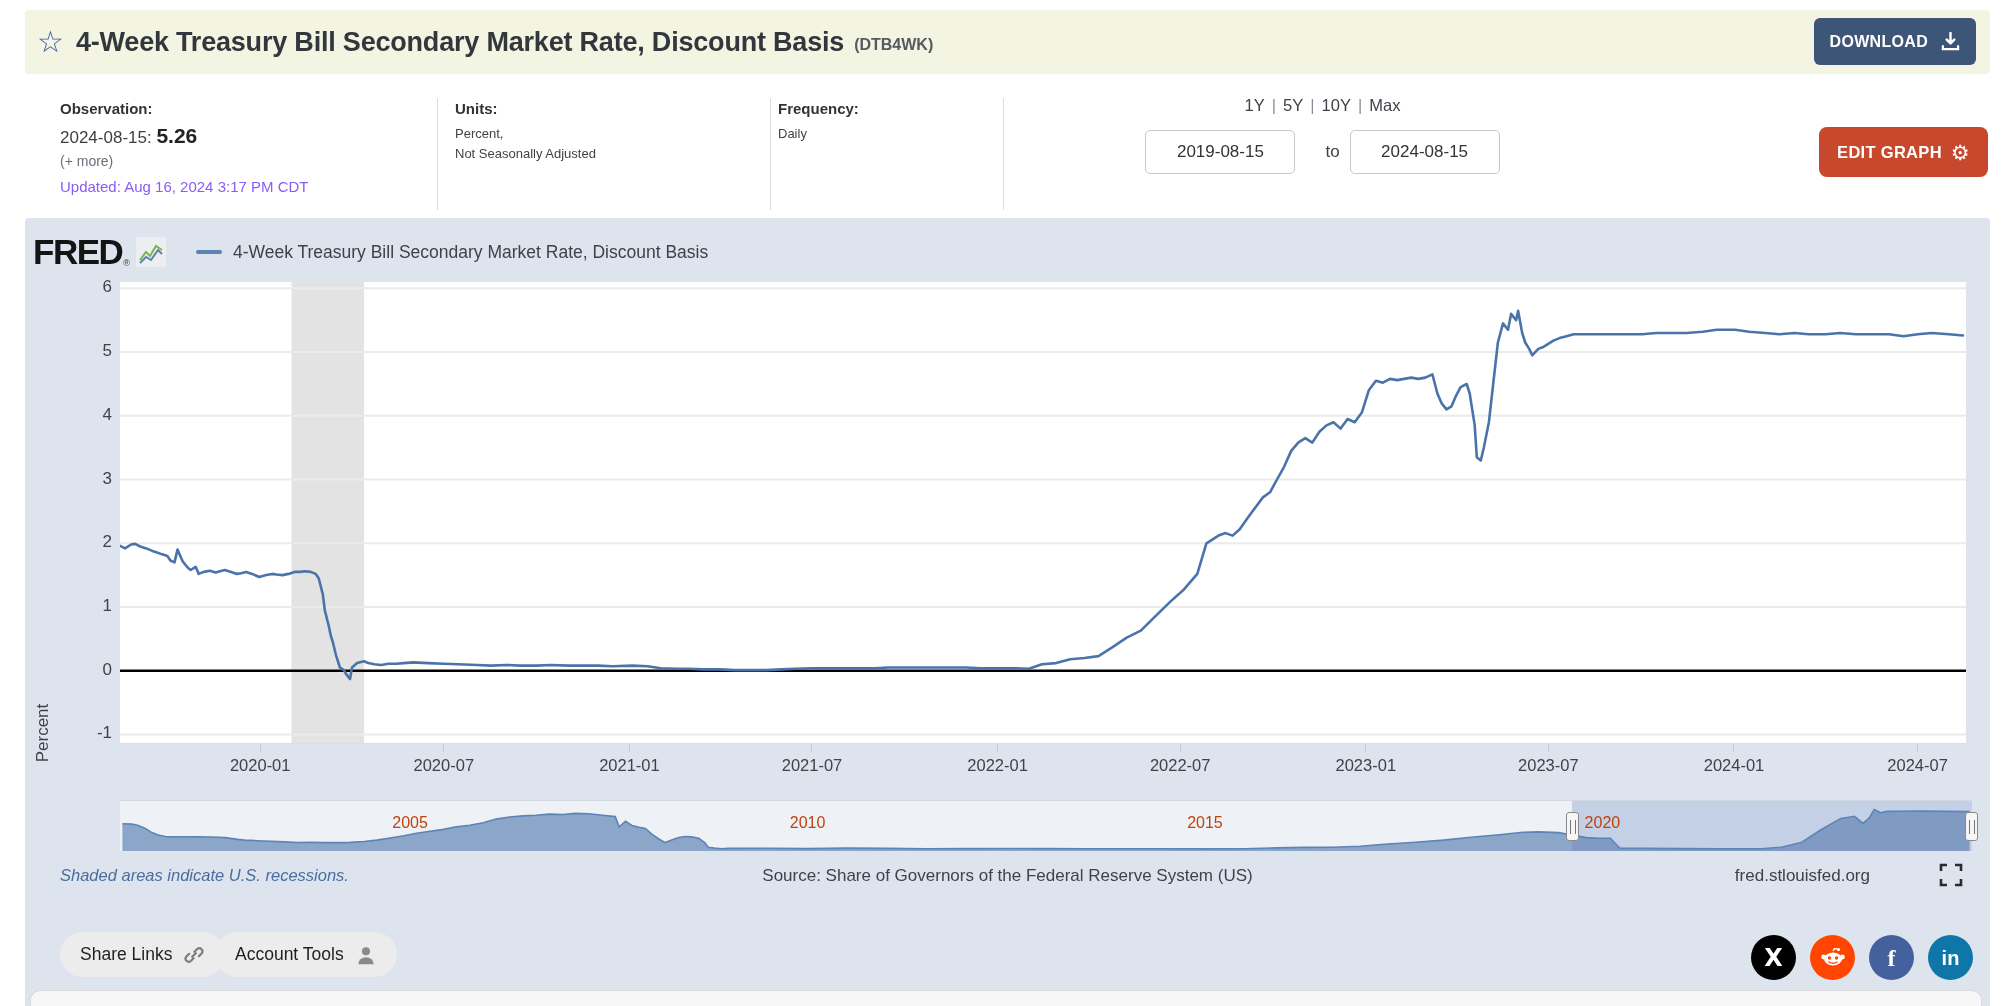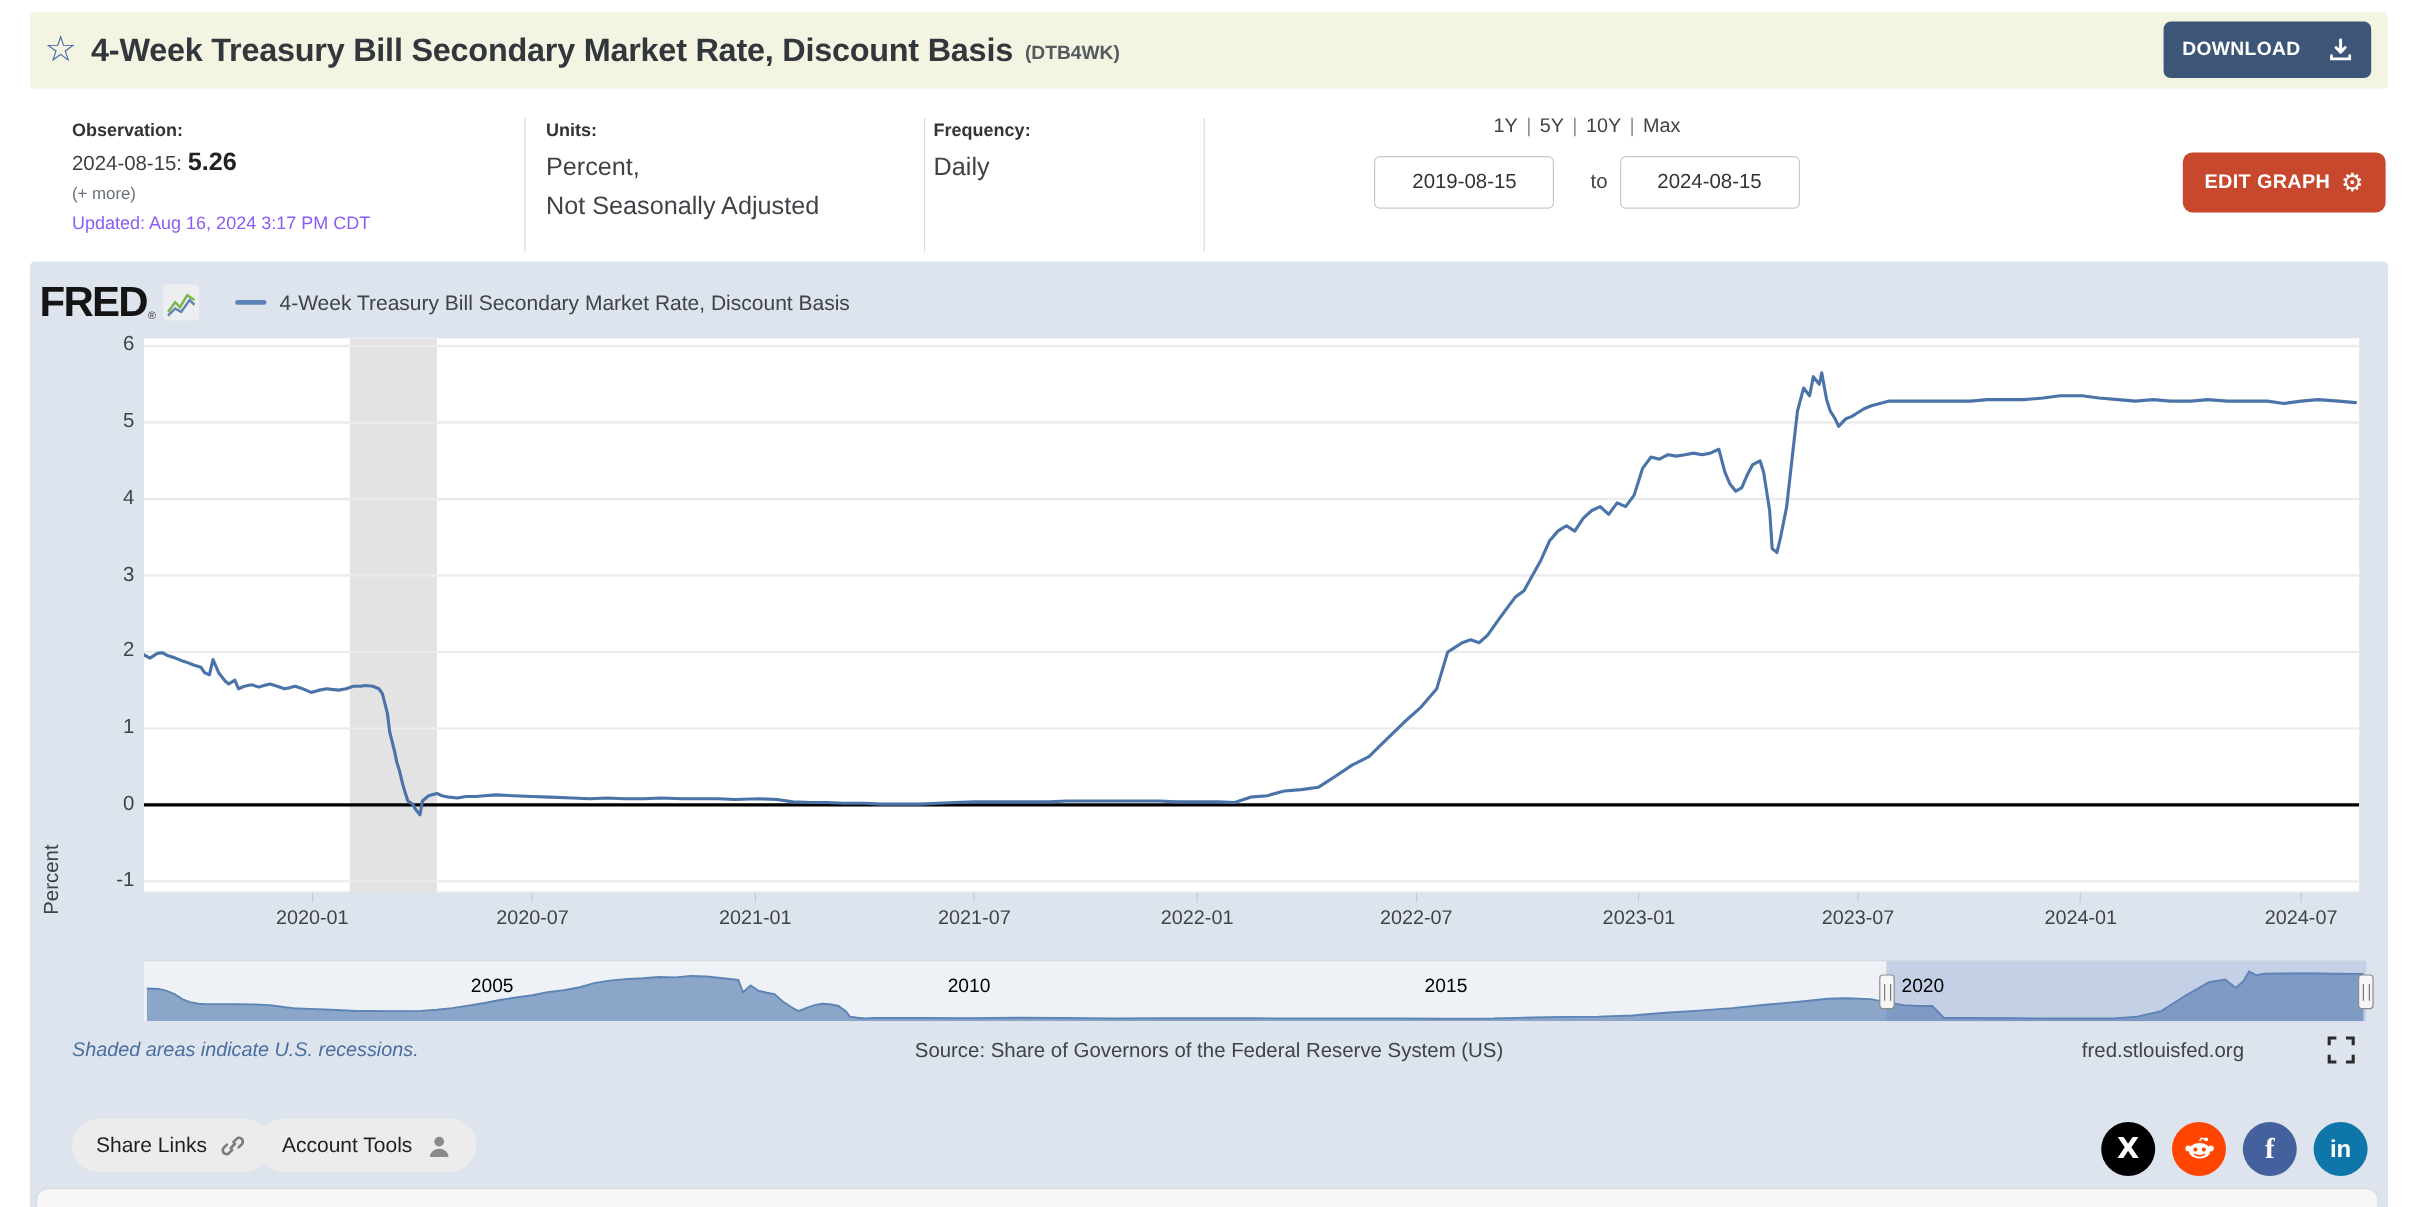--- a/index.html
+++ b/index.html
@@ -7,32 +7,32 @@
         font-family:"Liberation Sans","DejaVu Sans",sans-serif;color:#3f4348;}
 
   
   .title-bar{position:absolute;left:25px;top:10px;width:1965px;height:64px;background:#f3f4e2;
              border-radius:4px;display:flex;align-items:center;padding-left:12px;box-sizing:border-box;}
   .star{font-size:30px;color:#3a5f9e;margin-right:12px;line-height:1;cursor:pointer;}
   .page-title{font-size:27px;font-weight:bold;color:#32373c;letter-spacing:-.2px;}
   .series-id{font-size:16px;color:#555a60;margin-left:10px;margin-top:6px;font-weight:bold;}
   .btn-download{position:absolute;right:14px;top:8px;height:47px;padding:0 16px;background:#3d5577;
                 border:none;border-radius:6px;color:#fff;font-weight:bold;font-size:16px;
-                display:flex;align-items:center;gap:24px;cursor:pointer;font-family:inherit;letter-spacing:.3px;}
+                display:flex;align-items:center;gap:13px;cursor:pointer;font-family:inherit;letter-spacing:.3px;}
 
   
   .info-row{position:absolute;left:25px;top:74px;width:1965px;height:180px;background:#fff;}
   .vdiv{position:absolute;top:24px;height:112px;width:1px;background:#ddd;}
   .icol{position:absolute;top:26px;}
   .ilabel{font-size:15px;font-weight:bold;color:#333;margin-bottom:7px;}
   .obs-line{font-size:17px;color:#3f3f3f;}
   .obs-val{font-size:21px;font-weight:bold;color:#222;}
   .more{font-size:14px;color:#67707a;margin-top:5px;cursor:pointer;}
   .updated{font-size:15px;color:#8b5cf6;margin-top:9px;}
-  .iline{font-size:21px;color:#3f4348;line-height:1.5;}
+  .iline{font-size:13px;color:#3f4348;line-height:1.5;}
   .range-area{position:absolute;left:1005px;top:0;width:585px;text-align:center;}
   .range-links{margin-top:22px;font-size:16.5px;color:#3f4348;}
   .range-links .rl{cursor:pointer;}
   .range-links .sep{color:#8a9099;margin:0 7px;}
   .date-row{margin-top:15px;display:flex;align-items:center;justify-content:center;gap:10px;}
   .date-input{width:150px;height:44px;border:1px solid #c8c8c8;border-radius:5px;background:#fff;
               font-size:17px;color:#333;text-align:center;font-family:inherit;box-sizing:border-box;}
   .to-label{font-size:17px;color:#3f4348;margin-left:20px;}
   .btn-edit{position:absolute;right:2px;top:53px;height:50px;padding:0 18px;background:#c7482c;border:none;
             border-radius:8px;color:#fff;font-weight:bold;font-size:16.5px;display:flex;align-items:center;
@@ -54,21 +54,21 @@
   .plot{position:absolute;left:95px;top:64px;width:1846px;height:462px;background:#fff;}
   .xaxis{position:absolute;left:95px;top:526px;width:1846px;height:42px;}
   .xtickmark{position:absolute;top:0;width:1px;height:8px;background:#c2cbd8;}
   .xticklabel{position:absolute;top:12px;width:90px;margin-left:-45px;text-align:center;font-size:16.5px;color:#3f4348;}
   .slider{position:absolute;left:95px;top:582px;width:1852px;height:50px;background:#eef2f7;border-top:1px solid #d2d9e3;}
   .slider svg{position:absolute;left:0;top:0;}
   .sel-window{position:absolute;top:0;height:50px;background:rgba(99,130,188,.30);cursor:grab;}
   .handle{position:absolute;top:11px;width:13px;height:29px;background:#f6f6f6;border:1px solid #8b8b8b;
           border-radius:3px;box-sizing:border-box;cursor:ew-resize;display:flex;align-items:center;justify-content:center;}
   .handle i{display:block;width:4px;height:14px;border-left:1px solid #777;border-right:1px solid #777;}
-  .yearlabel{position:absolute;top:13px;width:60px;margin-left:-30px;text-align:center;font-size:16px;color:#000000;}
+  .yearlabel{position:absolute;top:13px;width:60px;margin-left:-30px;text-align:center;font-size:16px;color:#c2410c;}
   .graph-footer{position:absolute;left:0;top:640px;width:100%;height:40px;}
   .recession-note{position:absolute;left:35px;top:8px;font-style:italic;font-size:16.5px;color:#4a6da0;}
   .source-note{position:absolute;left:0;right:0;top:8px;text-align:center;font-size:17px;color:#3f4348;}
   .site-note{position:absolute;right:120px;top:8px;font-size:17px;color:#3f4348;}
   .expand-btn{position:absolute;right:26px;top:4px;width:26px;height:26px;cursor:pointer;}
 
   
   .pill{position:absolute;top:932px;height:45px;border-radius:23px;background:#ececec;display:flex;
         align-items:center;gap:11px;padding:0 20px;font-size:17.5px;color:#1f1f1f;cursor:pointer;border:none;font-family:inherit;}
   .socials{position:absolute;top:935px;right:41px;display:flex;gap:14px;}

